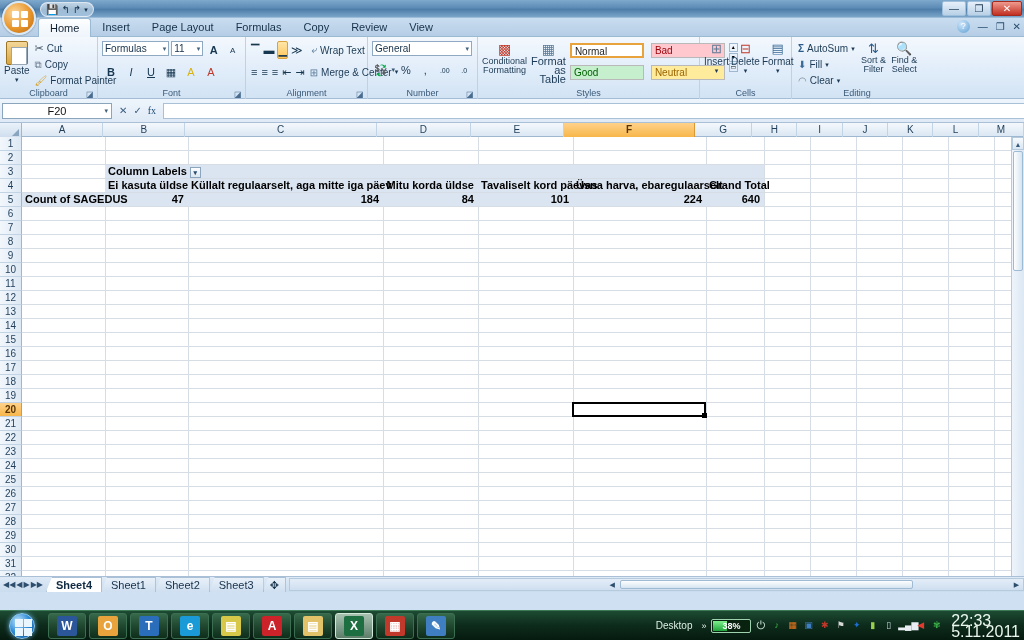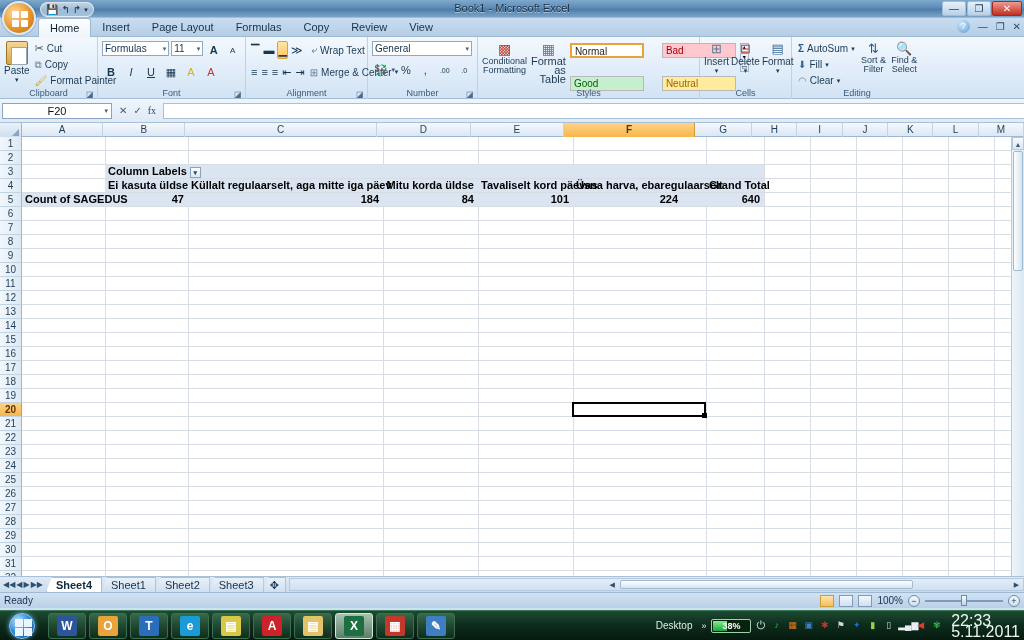--- a/index.html
+++ b/index.html
@@ -212,21 +212,20 @@
     line-height:13px; color:#fff; }
   #clock { text-align:left; line-height:11px; font-size:16px; color:#eaf7ee;
     padding-left:3px; }
 </style>
 </head>
 <body>
 
 <div id="excel-window">
 
   <div id="titlebar">
-    <div class="ttl">Book1 - Microsoft Excel</div>
     <div id="wincontrols">
       <div>—</div>
       <div>❐</div>
       <div class="cls">✕</div>
     </div>
   </div>
 
   <div id="tabstrip">
     <div id="office-btn">
       <div class="logo">
@@ -371,21 +370,21 @@
     <div class="rgroup" style="width:222px">
       <div class="gbody" style="gap:4px;align-items:flex-start">
         <div class="bigbtn" style="width:52px">
           <span style="font-size:14px;color:#c0392b">▩</span>
           <span style="text-align:center;line-height:9px;font-size:9px">Conditional Formatting</span>
         </div>
         <div class="bigbtn" style="width:44px">
           <span style="font-size:14px;color:#5a7a96">▦</span>
           <span style="text-align:right;line-height:9px;font-size:11px">Format as Table</span>
         </div>
-        <div style="display:grid;grid-template-columns:74px 74px;gap:18px;margin-top:2px">
+        <div style="display:grid;grid-template-columns:74px 74px;gap:7px;margin-top:2px">
           <div class="stylebox s-normal">Normal</div>
           <div class="stylebox s-bad">Bad</div>
           <div class="stylebox s-good">Good</div>
           <div class="stylebox s-neutral">Neutral</div>
         </div>
         <div style="display:flex;flex-direction:column;gap:1px;margin-top:2px">
           <div style="width:9px;height:9px;border:1px solid #9fb8cf;font-size:6px;text-align:center;line-height:7px">▴</div>
           <div style="width:9px;height:9px;border:1px solid #9fb8cf;font-size:6px;text-align:center;line-height:7px">▾</div>
           <div style="width:9px;height:9px;border:1px solid #9fb8cf;font-size:6px;text-align:center;line-height:7px">▭</div>
         </div>
@@ -564,21 +563,21 @@
         <div class="cell b r" style="left: 166px; top: 42px; width: 194px; padding-right: 3px; padding-left: 3px;">Küllalt regulaarselt, aga mitte iga päev</div>
         <div class="cell b r" style="left: 361px; top: 42px; width: 94px; padding-right: 3px; padding-left: 3px;">Mitu korda üldse</div>
         <div class="cell b r" style="left: 456px; top: 42px; width: 94px; padding-right: 3px; padding-left: 3px;">Tavaliselt kord päevas</div>
         <div class="cell b r" style="left: 551px; top: 42px; width: 132px; padding-right: 3px; padding-left: 3px;">Üsna harva, ebaregulaarselt</div>
         <div class="cell b r" style="left: 684px; top: 42px; width: 57px; padding-right: 3px; padding-left: 3px;">Grand Total</div>
         <div class="cell b" style="left: 0px; top: 56px; width: 82px; padding-right: 3px; padding-left: 3px;">Count of SAGEDUS</div>
         <div class="cell b r" style="left: 83px; top: 56px; width: 82px; padding-right: 3px; padding-left: 3px;">47</div>
         <div class="cell b r" style="left: 166px; top: 56px; width: 194px; padding-right: 3px; padding-left: 3px;">184</div>
         <div class="cell b r" style="left: 361px; top: 56px; width: 94px; padding-right: 3px; padding-left: 3px;">84</div>
         <div class="cell b r" style="left: 456px; top: 56px; width: 94px; padding-right: 3px; padding-left: 3px;">101</div>
-        <div class="cell b r" style="left: 527px; top: 56px; width: 132px; padding-right: 3px; padding-left: 3px;">224</div>
+        <div class="cell b r" style="left: 551px; top: 56px; width: 132px; padding-right: 3px; padding-left: 3px;">224</div>
         <div class="cell b r" style="left: 684px; top: 56px; width: 57px; padding-right: 3px; padding-left: 3px;">640</div>
         <div id="selbox" style="left: 550px; top: 265px; width: 134px; height: 15px;">
         <div class="fh"></div>
       </div>
       </div>
     <div id="vscroll">
       <div class="ar">▲</div>
       <div class="th"></div>
     </div>
   </div>
@@ -597,35 +596,20 @@
     <div class="stab newsheet">✥</div>
     <div id="hscrollwrap">
       <div id="hscroll">
         <div class="ha" style="left:calc(45% - 14px)">◀</div>
         <div class="th"></div>
         <div class="ha" style="right:0">▶</div>
       </div>
     </div>
   </div>
 
-  <div id="statusbar">
-    <span>Ready</span>
-    <div id="zoomarea">
-      <div class="vbtn on"></div>
-      <div class="vbtn"></div>
-      <div class="vbtn"></div>
-      <span>100%</span>
-      <div class="zcirc">−</div>
-      <div id="zslider">
-        <div class="trk"></div>
-        <div class="knb"></div>
-      </div>
-      <div class="zcirc">+</div>
-    </div>
-  </div>
 </div>
 
 <div id="taskbar">
   <div id="startbtn">
     <div id="startorb">
       <i style="left:5px;top:5px"></i>
         <i style="left:14px;top:5px"></i>
       <i style="left:5px;top:14px"></i>
         <i style="left:14px;top:14px"></i>
     </div>

